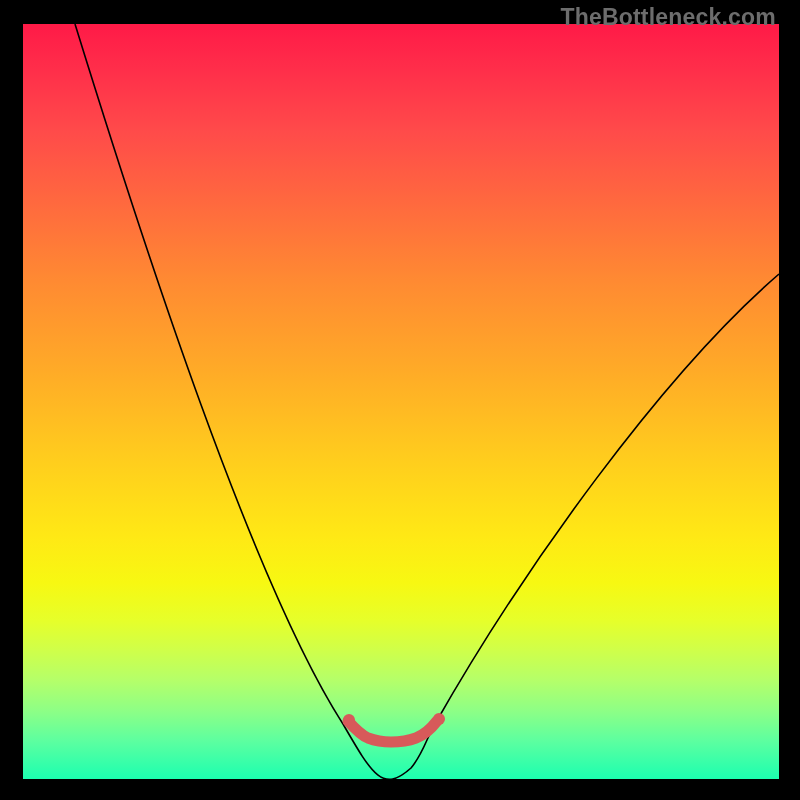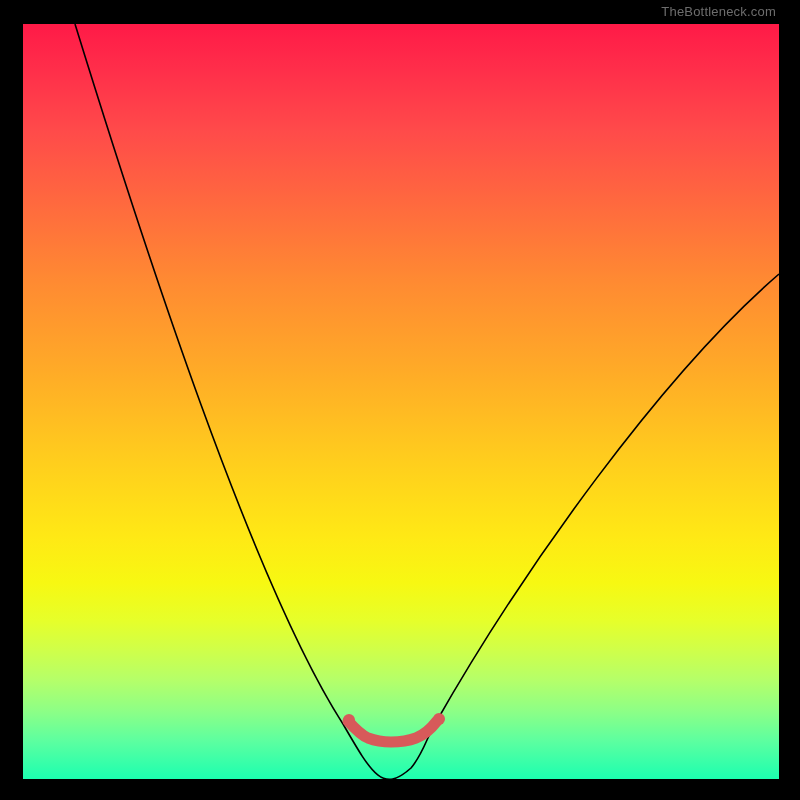--- a/index.html
+++ b/index.html
@@ -42,22 +42,22 @@
       #8dff86 91%,
       #5cffa0 95%,
       #1cffb0 100%
     );
   }
   .watermark {
     position: absolute;
     top: 4px;
     right: 24px;
     color: #6d6d6d;
-    font-size: 13px;
-    font-weight: 400;
+    font-size: 23px;
+    font-weight: 700;
     letter-spacing: 0.2px;
     user-select: none;
   }
   svg.curve-layer {
     position: absolute;
     left: 0;
     top: 0;
   }
 </style>
 </head>

